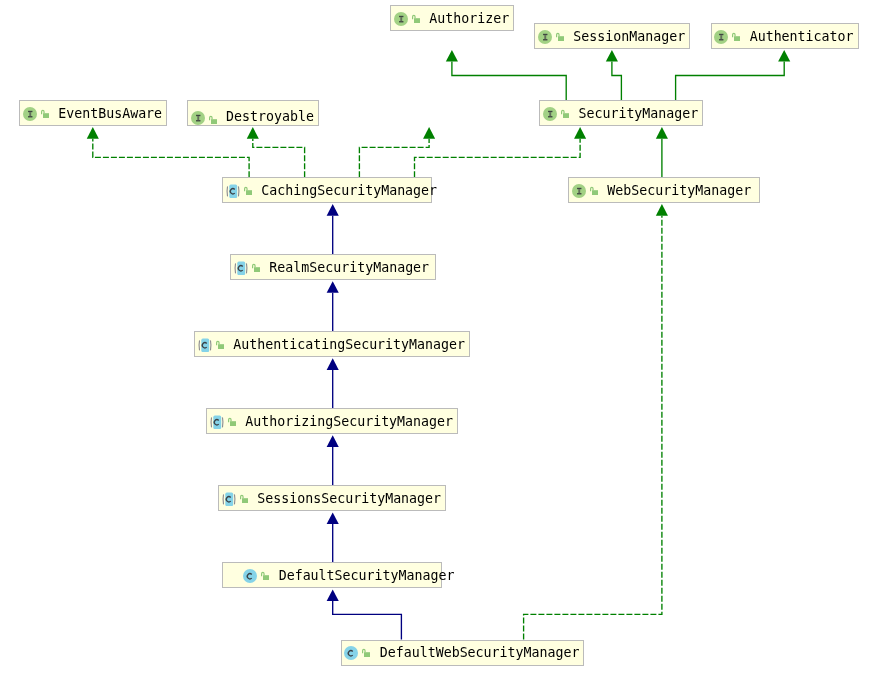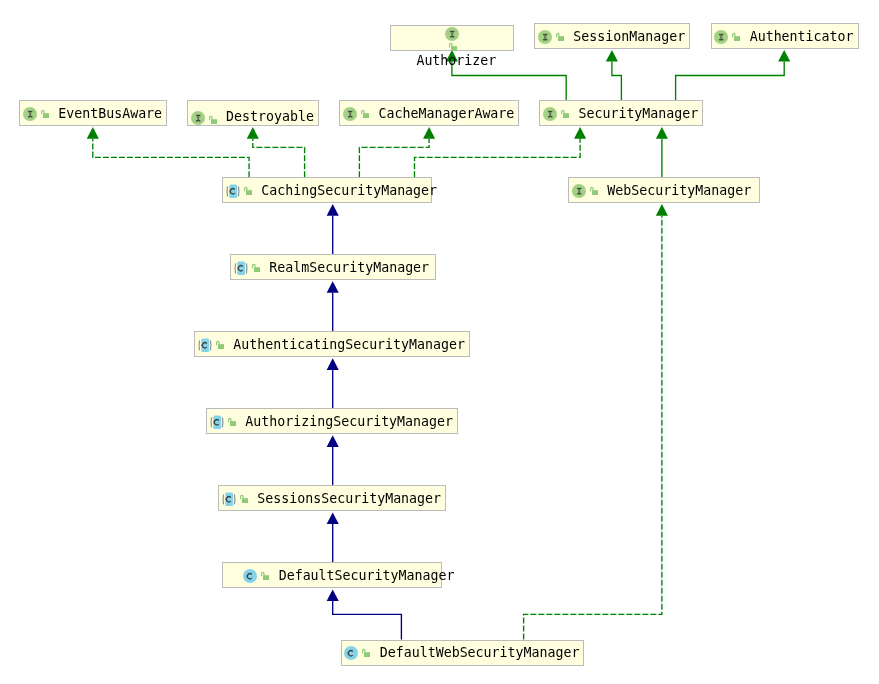--- a/index.html
+++ b/index.html
@@ -76,21 +76,21 @@
       </g>
       <g>
         <polyline points="401.4,639.5 401.4,614.3 332.7,614.3 332.7,601.1" fill="none" stroke="#000080" stroke-width="1.35"></polyline>
         <polygon points="332.7,589.5 338.75,601.1 326.65,601.1" fill="#000080"></polygon>
       </g>
       <g>
         <polyline points="523.6,639.5 523.6,614.3 661.9,614.3 661.9,215.7" fill="none" stroke="#008000" stroke-width="1.35" stroke-dasharray="6,2"></polyline>
         <polygon points="661.9,204.1 667.9499999999999,215.7 655.85,215.7" fill="#008000"></polygon>
       </g>
     </svg>
-<div class="node" style="left: 390.2px; top: 25px; width: 124px; flex-direction: column;">
+<div class="node" style="left: 390.2px; top: 5px; width: 124px;">
       <span class="kind">
         <svg width="14" height="14" viewBox="0 0 14 14">
           <circle cx="7" cy="7" r="7" fill="#A2D184"></circle>
           <g fill="#3f4640">
             <rect x="5.05" y="3.8" width="4.4" height="1.4"></rect>
             <rect x="5.05" y="9.05" width="4.4" height="1.4"></rect>
           </g>
           <rect x="6.3" y="5.1" width="1.9" height="4.1" fill="#63705a"></rect>
         </svg>
       </span>
@@ -170,39 +170,20 @@
           <rect x="6.3" y="5.1" width="1.9" height="4.1" fill="#63705a"></rect>
         </svg>
       </span>
       <span class="lock">
         <svg width="8.1" height="10" viewBox="0 0 8.1 10">
           <path d="M0.6 5.3 V2.65 A1.225 1.225 0 0 1 3.05 2.65 V4.35" fill="none" stroke="#90C978" stroke-width="1.2" stroke-linecap="butt"></path>
           <rect x="2.0" y="4.2" width="6.05" height="4.8" fill="#90C978"></rect>
         </svg>
       </span>
       <span class="nm">Destroyable</span>
-    </div>
-    <div class="node" style="left: 339.4px; top: 100.15px; width: 179.9px;">
-      <span class="kind">
-        <svg width="14" height="14" viewBox="0 0 14 14">
-          <circle cx="7" cy="7" r="7" fill="#A2D184"></circle>
-          <g fill="#3f4640">
-            <rect x="5.05" y="3.8" width="4.4" height="1.4"></rect>
-            <rect x="5.05" y="9.05" width="4.4" height="1.4"></rect>
-          </g>
-          <rect x="6.3" y="5.1" width="1.9" height="4.1" fill="#63705a"></rect>
-        </svg>
-      </span>
-      <span class="lock">
-        <svg width="8.1" height="10" viewBox="0 0 8.1 10">
-          <path d="M0.6 5.3 V2.65 A1.225 1.225 0 0 1 3.05 2.65 V4.35" fill="none" stroke="#90C978" stroke-width="1.2" stroke-linecap="butt"></path>
-          <rect x="2.0" y="4.2" width="6.05" height="4.8" fill="#90C978"></rect>
-        </svg>
-      </span>
-      <span class="nm">CacheManagerAware</span>
     </div>
     <div class="node" style="left: 539.3px; top: 100.15px; width: 163.9px;">
       <span class="kind">
         <svg width="14" height="14" viewBox="0 0 14 14">
           <circle cx="7" cy="7" r="7" fill="#A2D184"></circle>
           <g fill="#3f4640">
             <rect x="5.05" y="3.8" width="4.4" height="1.4"></rect>
             <rect x="5.05" y="9.05" width="4.4" height="1.4"></rect>
           </g>
           <rect x="6.3" y="5.1" width="1.9" height="4.1" fill="#63705a"></rect>

